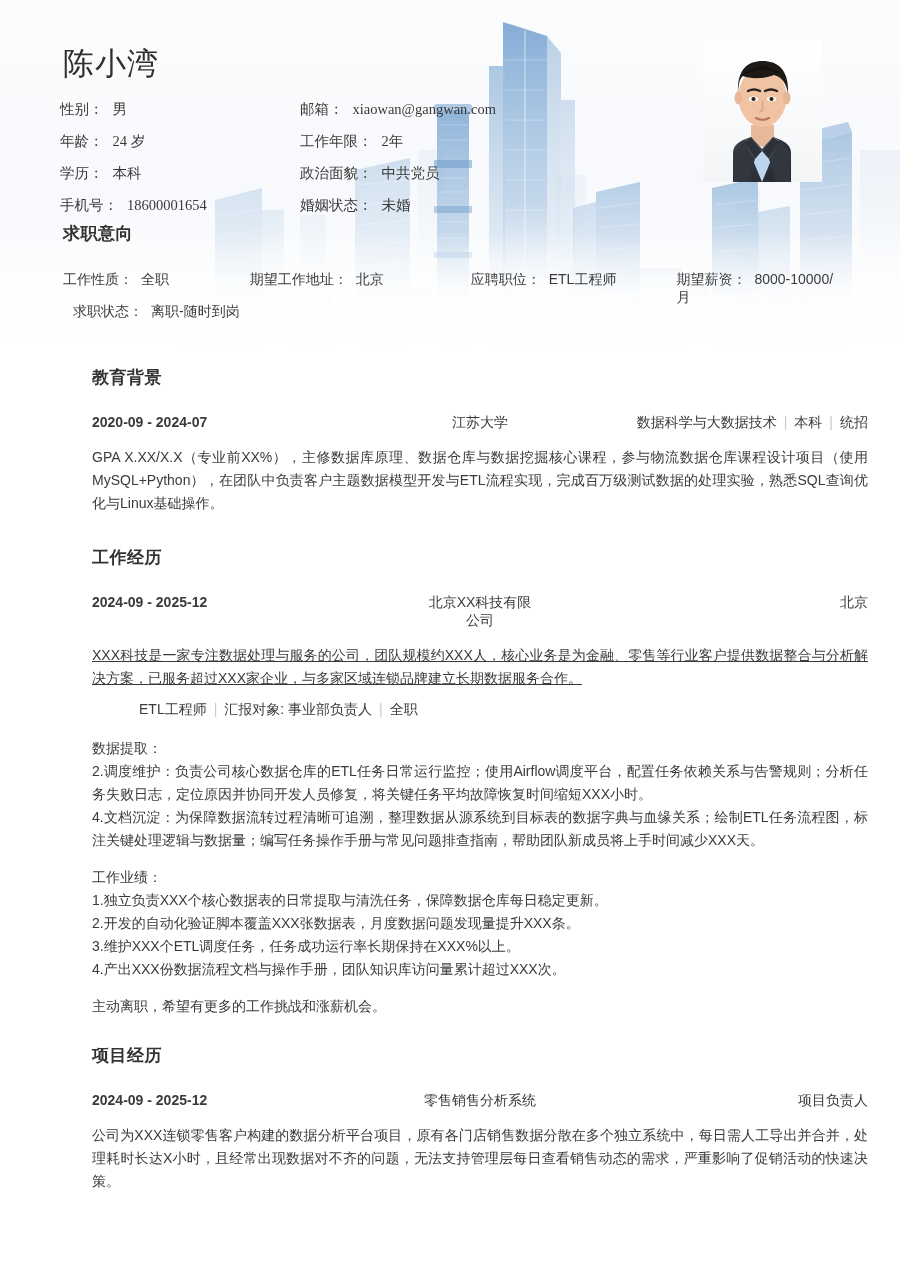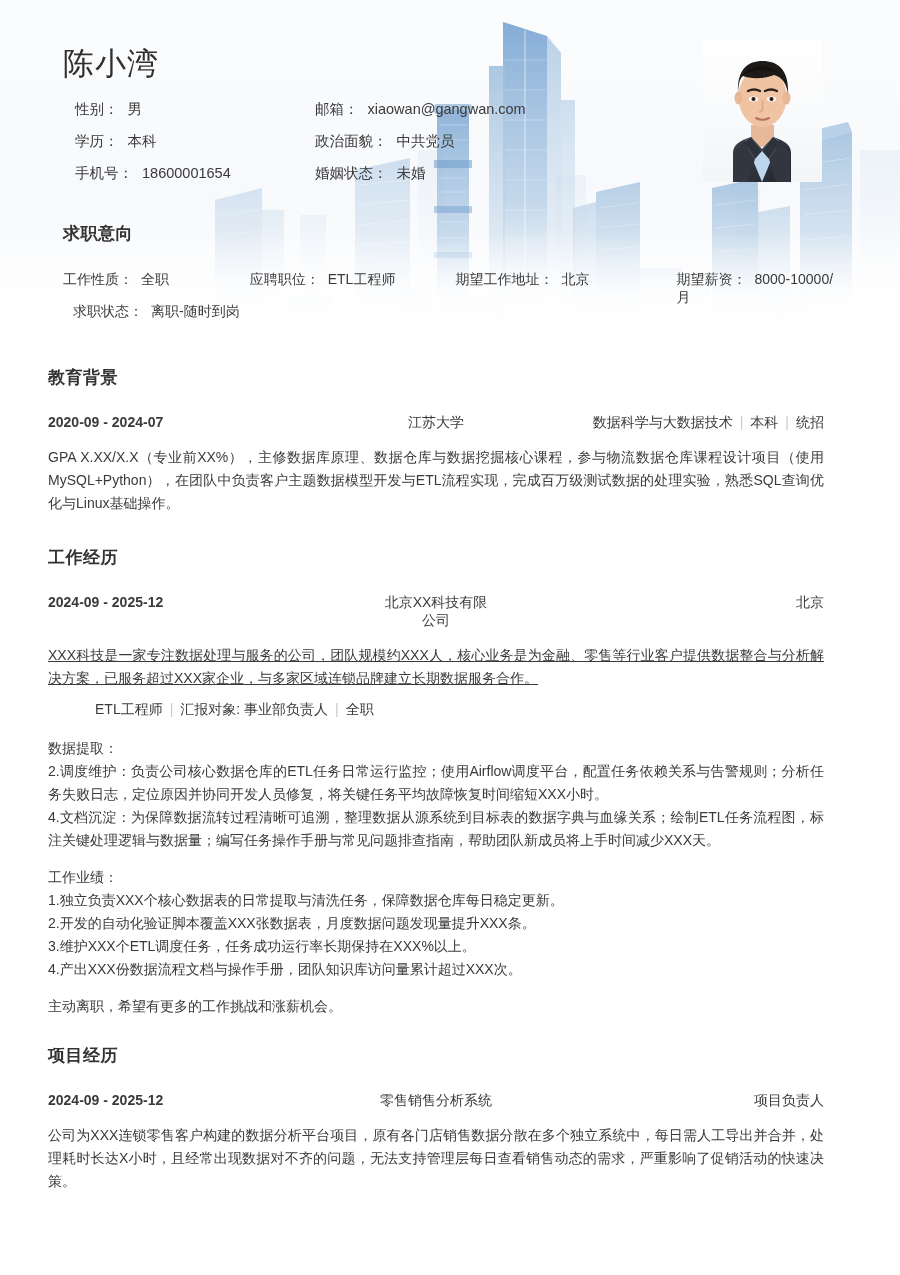--- a/index.html
+++ b/index.html
@@ -38,22 +38,23 @@
     position: absolute;
     left: 63px; top: 43px;
     font-size: 31px;
     font-weight: normal;
     letter-spacing: 1px;
     color: #2f2f2f;
   }
 
   .info-grid {
     position: absolute;
-    left: 75px; top: 93px;
+    left: 60px; top: 93px;
     width: 620px;
+    font-family: Liberation Serif, serif;
   }
   .info-row { display: flex; height: 32px; align-items: center; }
   .info-cell { display: flex; align-items: center; font-size: 14.5px; color: #3a3a3a; }
   .info-cell.c1 { width: 240px; }
   .info-cell .lbl { color: #3a3a3a; }
   .info-cell .val { margin-left: 9px; color: #3a3a3a; }
 
   .photo {
     position: absolute;
     left: 703px; top: 41px;
@@ -81,21 +82,21 @@
   .intent-row1 .it3 { width: 232px; }
   .intent-row1 .it4 { }
   .intent-row2 {
     position: absolute; left: 73px; top: 303px;
     font-size: 14px; color: #3a3a3a;
   }
   .intent-row1 .val, .intent-row2 .val { margin-left: 8px; }
 
   
   .body-area { position: absolute; left: 0; top: 352px; width: 900px; }
-  .sect { padding: 0 48px; }
+  .sect { padding: 0 92px; }
   .sect h2 {
     font-size: 17px; font-weight: bold; color: #333; letter-spacing: .5px;
   }
   .head-row {
     display: flex; align-items: baseline;
     font-size: 14px; color: #3a3a3a;
     width: 776px;
   }
   .head-row .left { width: 330px; text-align: left; font-weight: bold; }
   .head-row .mid { flex: 1; text-align: center; }
@@ -277,20 +278,30 @@
           <span class="lbl">性别：</span>
           <span class="val">男</span>
         </div>
         <div class="info-cell">
           <span class="lbl">邮箱：</span>
           <span class="val">xiaowan@gangwan.com</span>
         </div>
       </div>
       <div class="info-row">
         <div class="info-cell c1">
+          <span class="lbl">年龄：</span>
+          <span class="val">24 岁</span>
+        </div>
+        <div class="info-cell">
+          <span class="lbl">工作年限：</span>
+          <span class="val">2年</span>
+        </div>
+      </div>
+      <div class="info-row">
+        <div class="info-cell c1">
           <span class="lbl">学历：</span>
           <span class="val">本科</span>
         </div>
         <div class="info-cell">
           <span class="lbl">政治面貌：</span>
           <span class="val">中共党员</span>
         </div>
       </div>
       <div class="info-row">
         <div class="info-cell c1">
@@ -351,25 +362,25 @@
         <path d="M53 77 q6.5 3.5 13 0" stroke="#b9705f" stroke-width="2" fill="none" stroke-linecap="round"></path>
       </svg>
     </div>
 
     <div class="sec-title intent-title">求职意向</div>
 
     <div class="intent-row1">
       <div class="it it1">
         <span>工作性质：</span><span class="val">全职</span>
       </div>
+      <div class="it it3">
+        <span>期望工作地址：</span><span class="val">北京</span>
+      </div>
       <div class="it it2">
         <span>应聘职位：</span><span class="val">ETL工程师</span>
-      </div>
-      <div class="it it3">
-        <span>期望工作地址：</span><span class="val">北京</span>
       </div>
       <div class="it it4">
         <span>期望薪资：</span><span class="val">8000-10000/月</span>
       </div>
     </div>
 
     <div class="intent-row2">
       <span>求职状态：</span><span class="val">离职-随时到岗</span>
     </div>
   </div>

